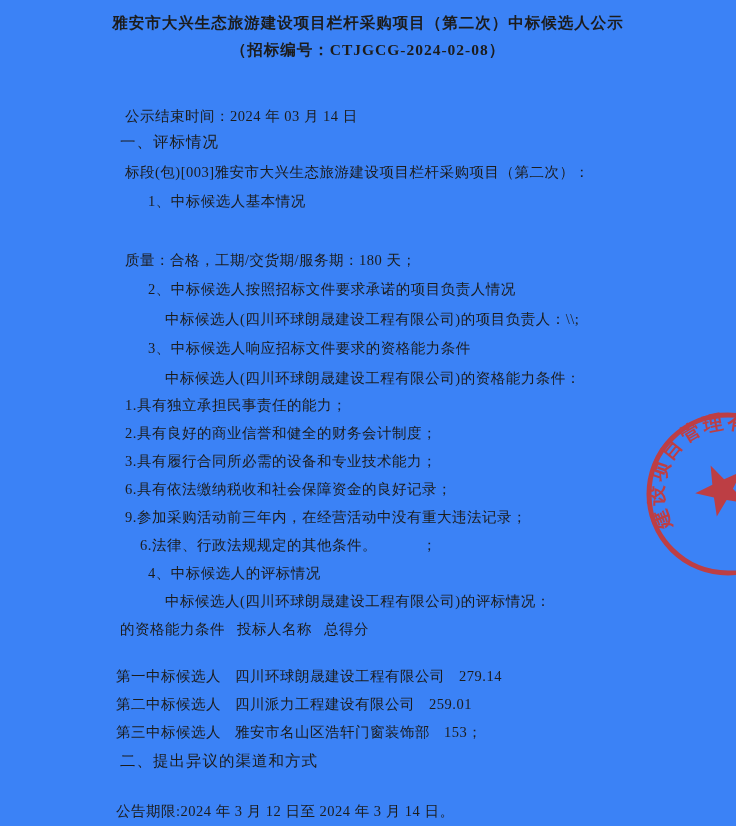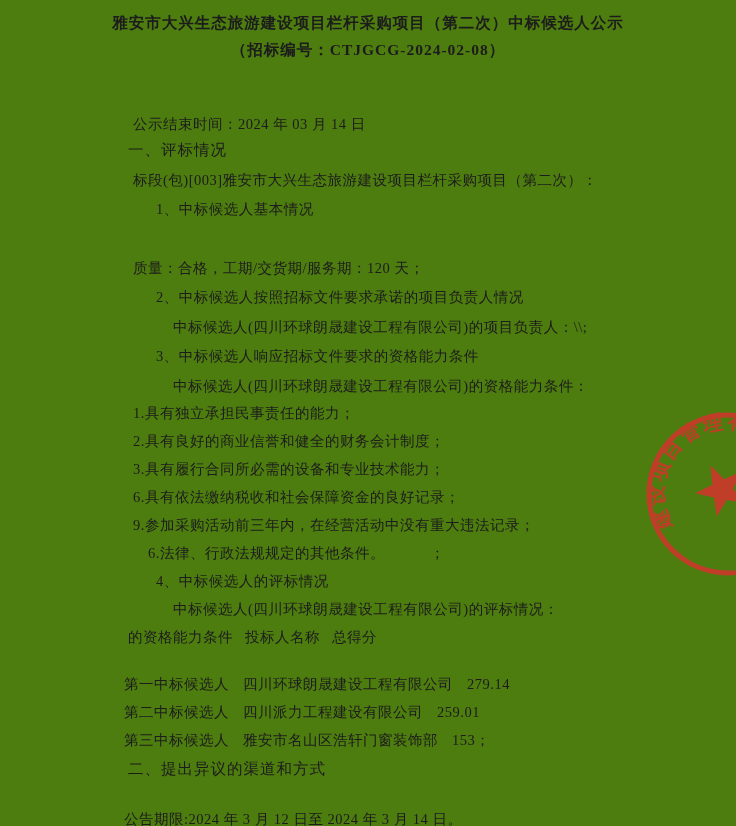--- a/index.html
+++ b/index.html
@@ -4,27 +4,27 @@
 <style>
   html,body{margin:0;padding:0;}
   body{
     font-family:"Liberation Serif","DejaVu Serif",serif;
     background:#e8e8e8;
   }
   .page{
     position:relative;
     width:736px;height:826px;
     margin:0 auto;
-    background:#4d7c0f;
+    background:#3b82f6;
     overflow:hidden;
     color:#1c1c1c;
   }
   .line{
     position:absolute;
-    margin:16px;
+    margin:8px;
     font-size:14.5px;
     white-space:pre;
     letter-spacing:0.5px;
     text-align:right;
   }
   .title{
     position:absolute;
     left:0;width:100%;
     text-align:center;
     font-size:15.5px;
@@ -58,21 +58,21 @@
   <p class="title" style="top:13px">雅安市大兴生态旅游建设项目栏杆采购项目（第二次）中标候选人公示</p>
   <p class="title" style="top:40px">（招标编号：CTJGCG-2024-02-08）</p>
 
   <p class="line" style="top:99px;left:117px">公示结束时间：2024 年 03 月 14 日</p>
 
   <p class="line heading" style="top:124px;left:112px">一、评标情况</p>
 
   <p class="line" style="top:155px;left:117px">标段(包)[003]雅安市大兴生态旅游建设项目栏杆采购项目（第二次）：</p>
 
   <p class="line" style="top:184px;left:140px">1、中标候选人基本情况</p>
-  <p class="line" style="top:243px;left:117px">质量：合格，工期/交货期/服务期：120 天；</p>
+  <p class="line" style="top:243px;left:117px">质量：合格，工期/交货期/服务期：180 天；</p>
 
   <p class="line" style="top:272px;left:140px">2、中标候选人按照招标文件要求承诺的项目负责人情况</p>
   <p class="line" style="top:302px;left:157px">中标候选人(四川环球朗晟建设工程有限公司)的项目负责人：\\;</p>
 
   <p class="line" style="top:331px;left:140px">3、中标候选人响应招标文件要求的资格能力条件</p>
   <p class="line" style="top:361px;left:157px">中标候选人(四川环球朗晟建设工程有限公司)的资格能力条件：</p>
 
   <p class="line" style="top:388px;left:117px">1.具有独立承担民事责任的能力；</p>
   <p class="line" style="top:416px;left:117px">2.具有良好的商业信誉和健全的财务会计制度；</p>
   <p class="line" style="top:444px;left:117px">3.具有履行合同所必需的设备和专业技术能力；</p>

